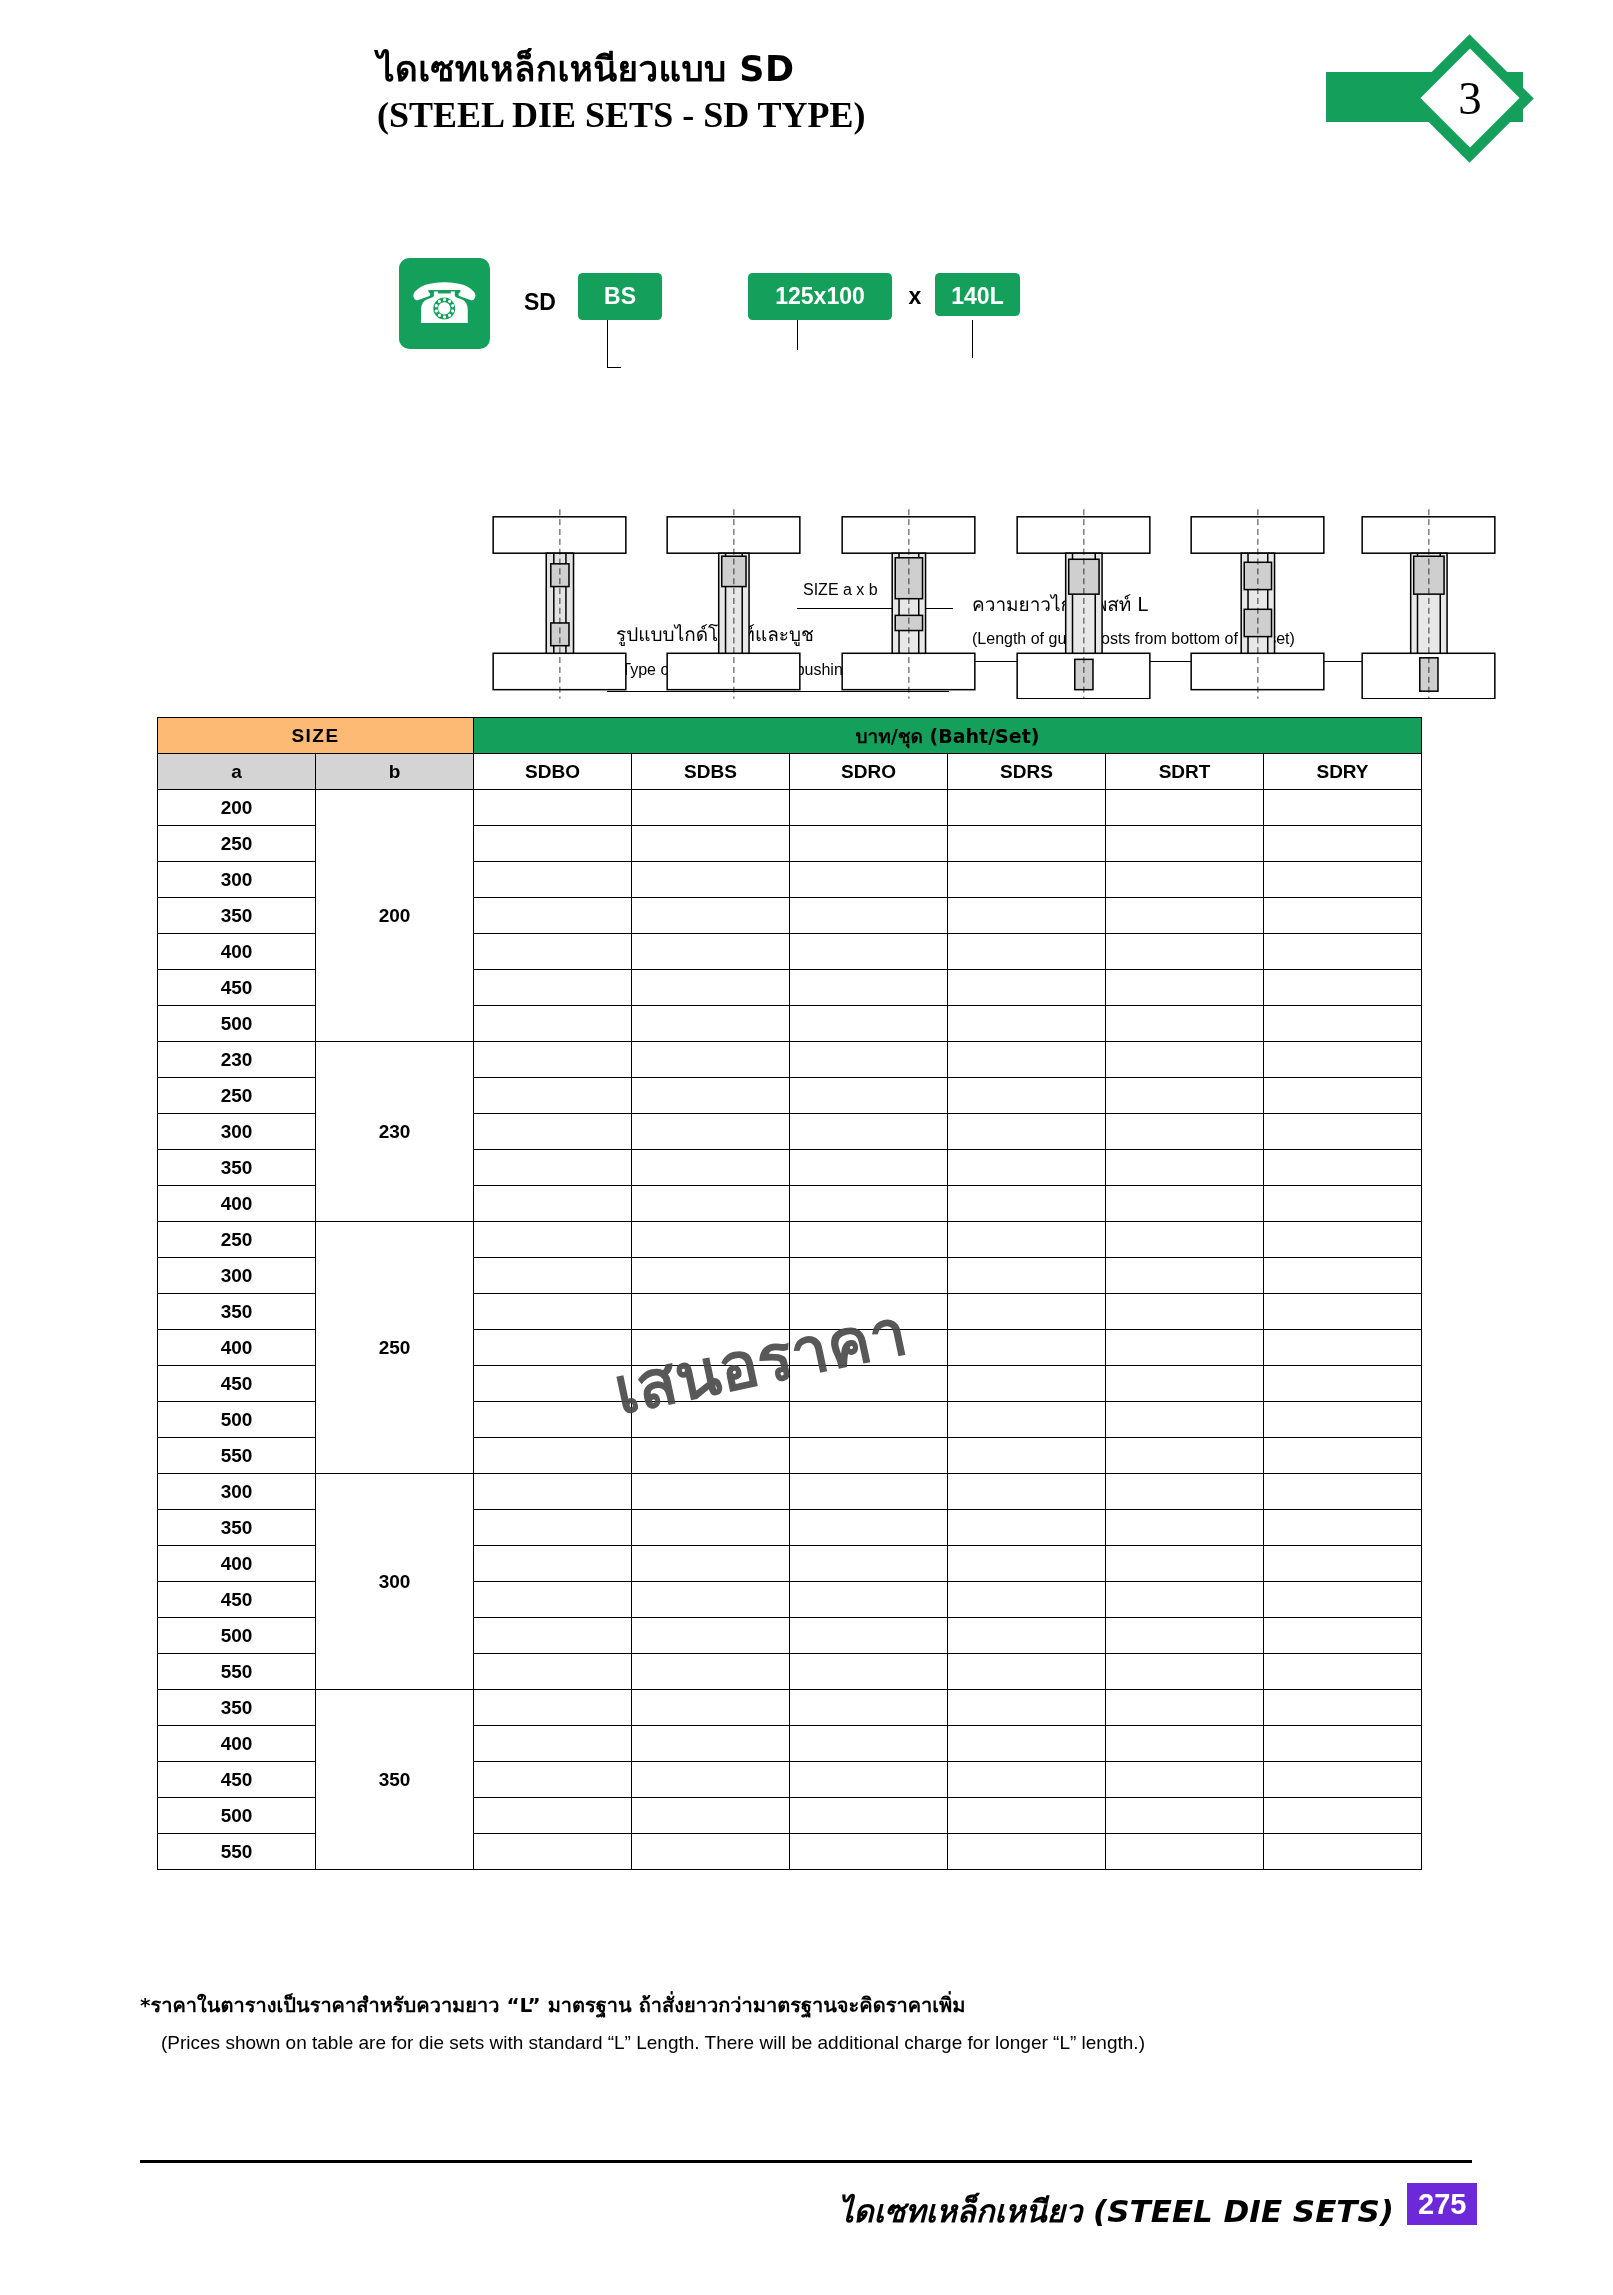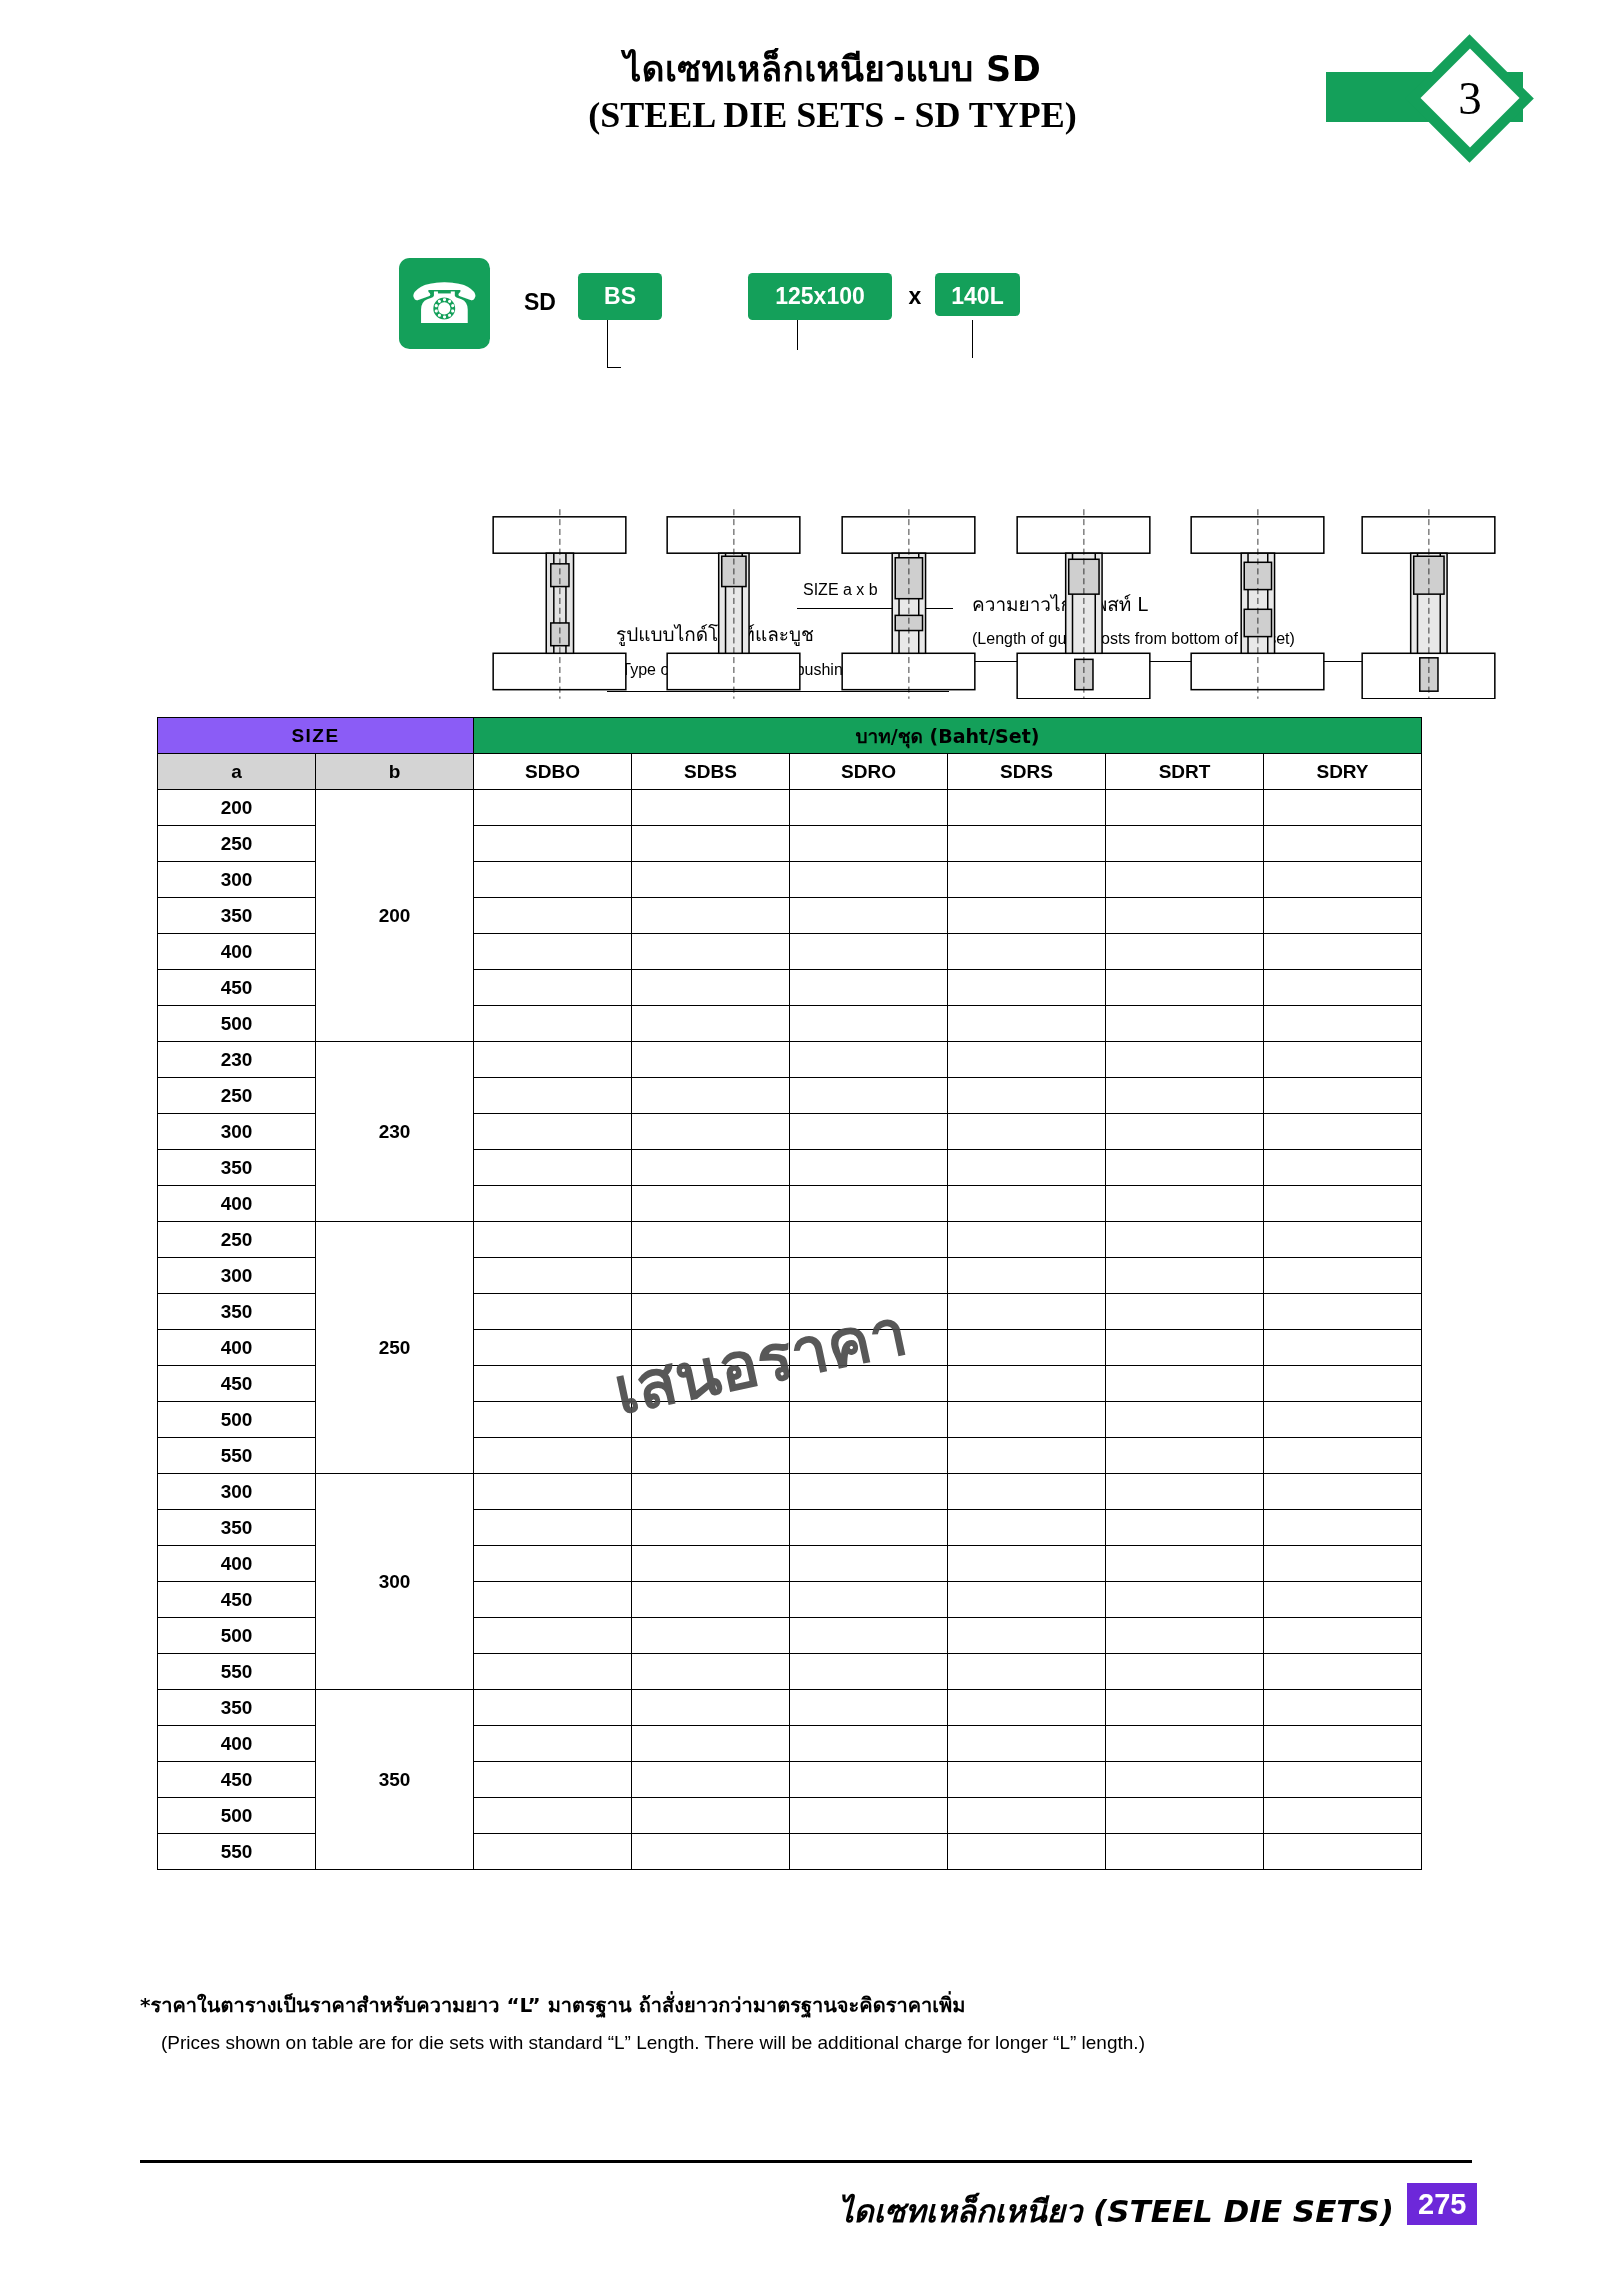--- a/index.html
+++ b/index.html
@@ -16,21 +16,21 @@
   
   .header {
     position: absolute;
     top: 30px; left: 0; right: 0;
     height: 167px;
   }
   .header-titles {
     position: absolute;
     right: 326px;
     top: 19px;
-    text-align: center;
+    text-align: left;
     width: 911px;
   }
   .title-th {
     font-family: "DejaVu Sans", sans-serif;
     font-size: 35px;
     font-weight: bold;
     color: #000;
     line-height: 1.15;
     letter-spacing: 0.4px;
   }
@@ -135,21 +135,21 @@
   table.pricing td, table.pricing th {
     border: 1.5px solid #000;
     padding: 0;
     height: 36px;
     text-align: center;
     font-size: 19px;
     font-weight: bold;
     color: #000;
   }
   .h-size {
-    background: #8b5cf6; color: #ffffff; font-size: 23px; letter-spacing: 1.5px;
+    background: #fdba74; color: #ffffff; font-size: 23px; letter-spacing: 1.5px;
   }
   .h-baht {
     background: #14a05a; color: #ffffff; font-size: 21px;
     font-family: "DejaVu Sans", sans-serif;
   }
   .h-ab { background: #d4d4d4; color: #000; font-size: 21px; }
   .h-code { background: #ffffff; color: #000; font-size: 21px; }
   td.cell-a { width: 106px; }
   td.cell-b { width: 106px; }
   td.cell-price { width: 175px; }

